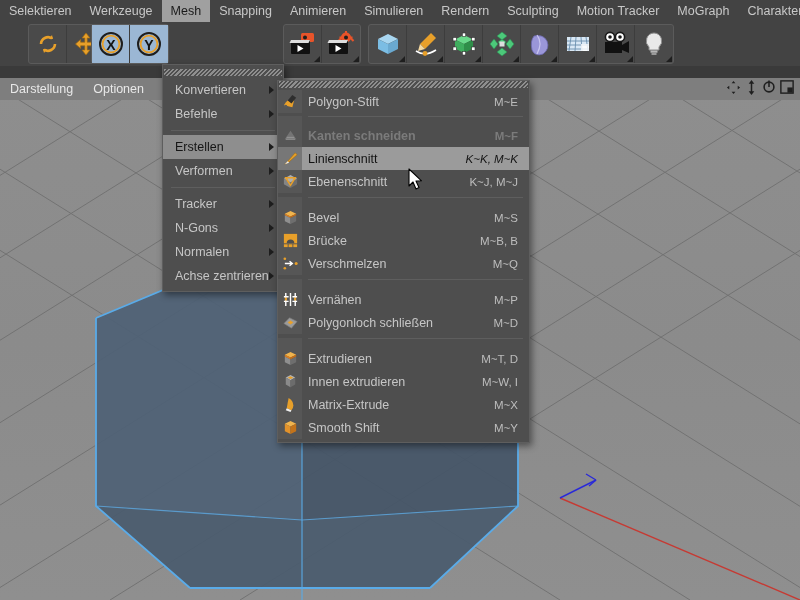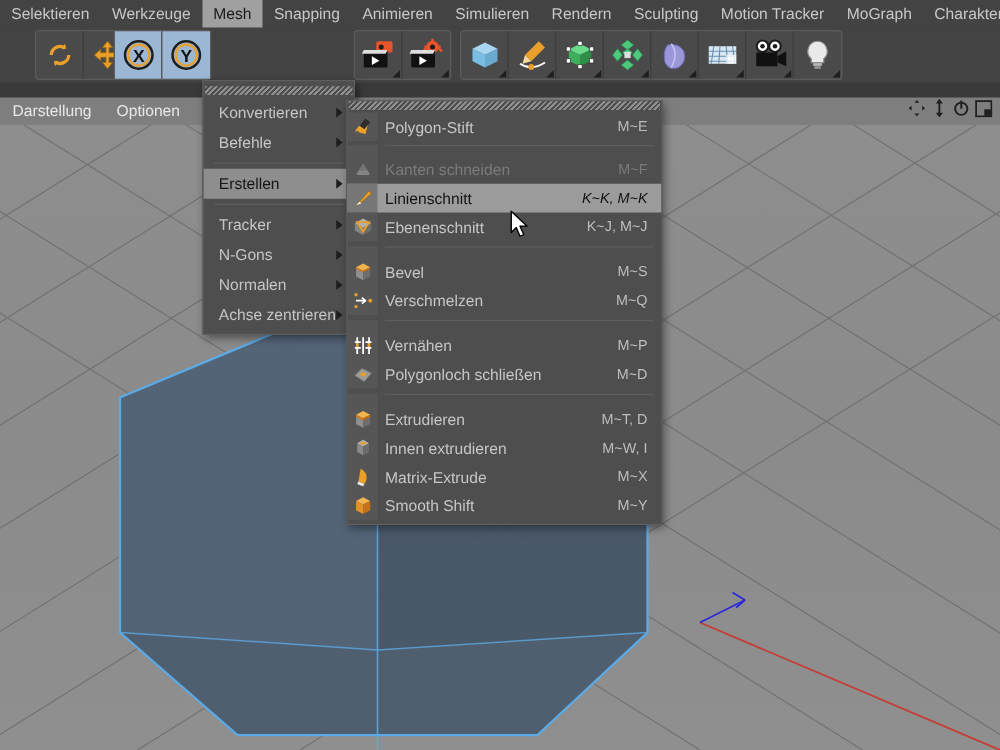--- a/index.html
+++ b/index.html
@@ -109,21 +109,21 @@
   }
   .msep { height: 1px; margin: 4px 8px; background: #5e5e5e; }
 
   
   .erow {
     position: relative; height: 23px;
     display: flex; align-items: center;
     color: #c6c6c6; font-size: 12.5px; cursor: default;
   }
   .erow.hl   { background: #9b9b9b; color: #131313; }
-  .erow.dis  { color: #7b7b7b; }
+  .erow.dis  { color: #7b7b7b; font-weight: bold; }
   .erow .ico {
     width: 24px; height: 23px; margin-right: 6px;
     background: #565656;
     display: flex; align-items: center; justify-content: center;
     flex: 0 0 24px;
   }
   .erow.hl .ico { background: #777; }
   .erow .lbl { flex: 1; white-space: nowrap; }
   .erow .key {
     font-size: 11.5px; padding-right: 11px; white-space: nowrap;
@@ -410,20 +410,24 @@
     <div class="mrow">
       <span>Befehle</span>
       <span class="arrow"></span>
     </div>
     <div class="msep"></div>
 
     <div class="mrow hl">
       <span>Erstellen</span>
       <span class="arrow"></span>
     </div>
+    <div class="mrow">
+      <span>Verformen</span>
+      <span class="arrow"></span>
+    </div>
     <div class="msep"></div>
 
     <div class="mrow">
       <span>Tracker</span>
       <span class="arrow"></span>
     </div>
     <div class="mrow">
       <span>N-Gons</span>
       <span class="arrow"></span>
     </div>
@@ -506,20 +510,33 @@
           <polygon points="3,5 9,8 9,9.6 3,6.6" fill="#e07f1c"></polygon>
           <polygon points="15,5 9,8 9,9.6 15,6.6" fill="#c96d12"></polygon>
           <polygon points="3,6.6 9,9.6 9,16 3,13" fill="#8f8f8f"></polygon>
           <polygon points="15,6.6 9,9.6 9,16 15,13" fill="#6e6e6e"></polygon>
         </svg>
       </span>
       <span class="lbl">Bevel</span>
       <span class="key">M~S</span>
     </div>
 
+    <div class="erow">
+      <span class="ico">
+        <svg width="17" height="17" viewBox="0 0 18 18">
+          <rect x="2" y="2" width="14" height="10" fill="#e8a02a"></rect>
+          <path d="M5 12 a4 4 0 0 1 8 0 Z" fill="#4e4e4e"></path>
+          <rect x="2" y="13" width="4" height="3" fill="#e8a02a"></rect>
+          <rect x="7" y="13" width="4" height="3" fill="#e8a02a"></rect>
+          <rect x="12" y="13" width="4" height="3" fill="#e8a02a"></rect>
+        </svg>
+      </span>
+      <span class="lbl">Brücke</span>
+      <span class="key">M~B, B</span>
+    </div>
 
     <div class="erow">
       <span class="ico">
         <svg width="17" height="17" viewBox="0 0 18 18">
           <circle cx="3" cy="4" r="1.4" fill="#e8a02a"></circle>
           <circle cx="3" cy="14" r="1.4" fill="#e8a02a"></circle>
           <circle cx="15" cy="9" r="1.6" fill="#e8a02a"></circle>
           <path d="M3 9 h8 M8 6.5 l3 2.5 l-3 2.5" fill="none" stroke="#fff" stroke-width="1.4"></path>
         </svg>
       </span>

